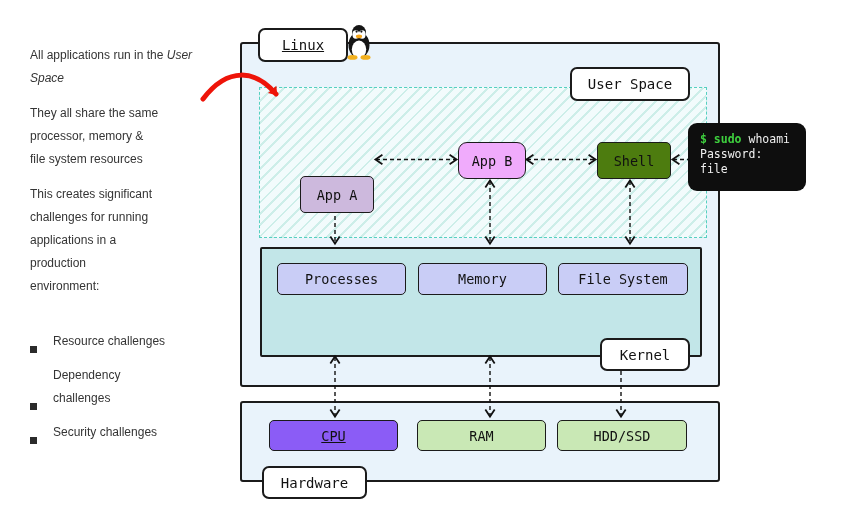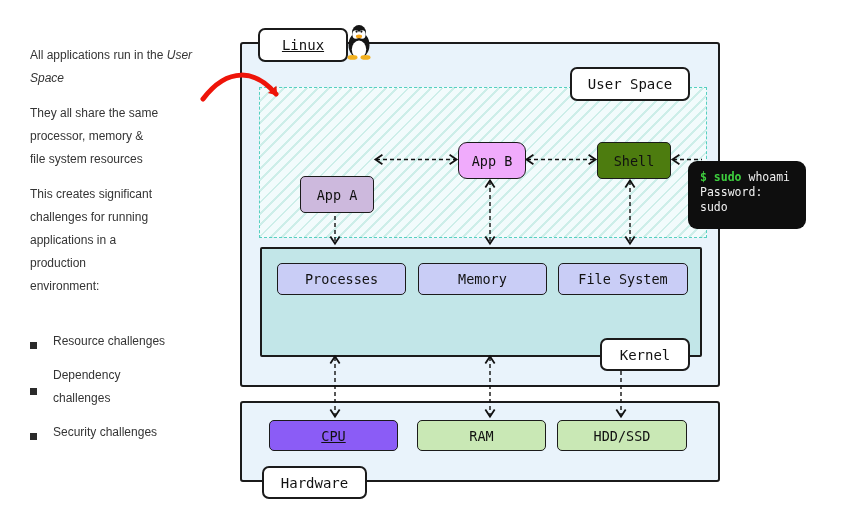--- a/index.html
+++ b/index.html
@@ -6,21 +6,21 @@
   .canvas{position:relative;width:851px;height:521px;background:#ffffff;overflow:hidden;
           font-family:"Liberation Sans",sans-serif;color:#343434;}
 
   
   .left-panel{position:absolute;left:30px;top:44px;width:172px;font-size:12px;line-height:23px;}
   .para{margin:0 0 12px 0;}
   .para.prewrap{white-space:pre-line;}
   .para.last{margin-bottom:32px;}
   .italic{font-style:italic;}
   .bullets{margin-top:17px;display:flex;flex-direction:column;gap:11px;}
-  .bullet-row{display:flex;align-items:center;}
+  .bullet-row{display:flex;align-items:flex-end;}
   .bullet-sq{flex:0 0 auto;width:7px;height:7px;background:#2b2b2b;margin:8px 16px 0 0;}
   .bullet-text{white-space:pre-line;}
 
   
   .layer{position:absolute;background:#e9f3fb;border:2px solid #1b1b1b;border-radius:3px;z-index:1;}
   .linux-box{left:240px;top:42px;width:476px;height:341px;}
   .hardware-box{left:240px;top:401px;width:476px;height:77px;}
 
   .hatch{position:absolute;left:259px;top:87px;width:446px;height:149px;z-index:2;
          border:1.6px dashed #56d0c0;
@@ -132,19 +132,19 @@
   <div class="node mono" style="left: 597px; top: 142px; width: 72px; height: 35px; background-color: #4d7c0f;">Shell</div>
 
   <div class="node mono" style="left: 277px; top: 263px; width: 127px; height: 30px; background-color: rgb(201, 205, 246);">Processes</div>
   <div class="node mono" style="left: 418px; top: 263px; width: 127px; height: 30px; background-color: rgb(201, 205, 246); text-align: center;">Memory</div>
   <div class="node mono" style="left: 558px; top: 263px; width: 128px; height: 30px; background-color: rgb(201, 205, 246);">File System</div>
 
   <div class="node mono" style="left: 269px; top: 420px; width: 127px; height: 29px; background-color: #8b5cf6; text-decoration: underline;">CPU</div>
   <div class="node mono" style="left: 417px; top: 420px; width: 127px; height: 29px; background-color: rgb(201, 232, 181);">RAM</div>
   <div class="node mono" style="left: 557px; top: 420px; width: 128px; height: 29px; background-color: rgb(201, 232, 181);">HDD/SSD</div>
 
-  <div class="terminal mono" style="background-color: rgb(14, 14, 14); margin-top: 38px;">
+  <div class="terminal mono" style="background-color: rgb(14, 14, 14);">
     <div class="term-line"><span style="font-weight: bold; color: rgb(62, 207, 62);">$ sudo</span><span> whoami</span></div>
     <div class="term-line">Password:</div>
-    <div class="term-line">sudo</div>
+    <div class="term-line">file</div>
   </div>
 
 </div>
 
 </body></html>

